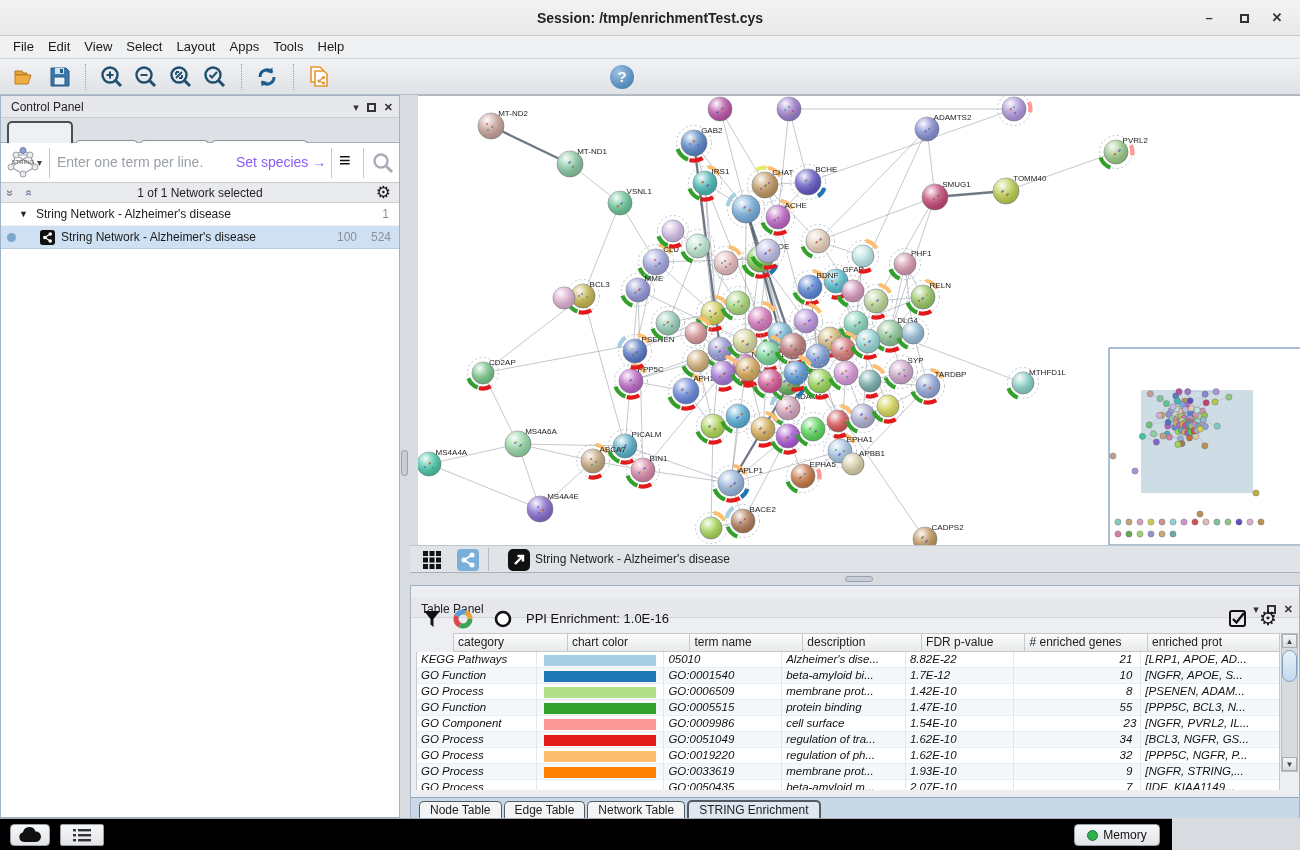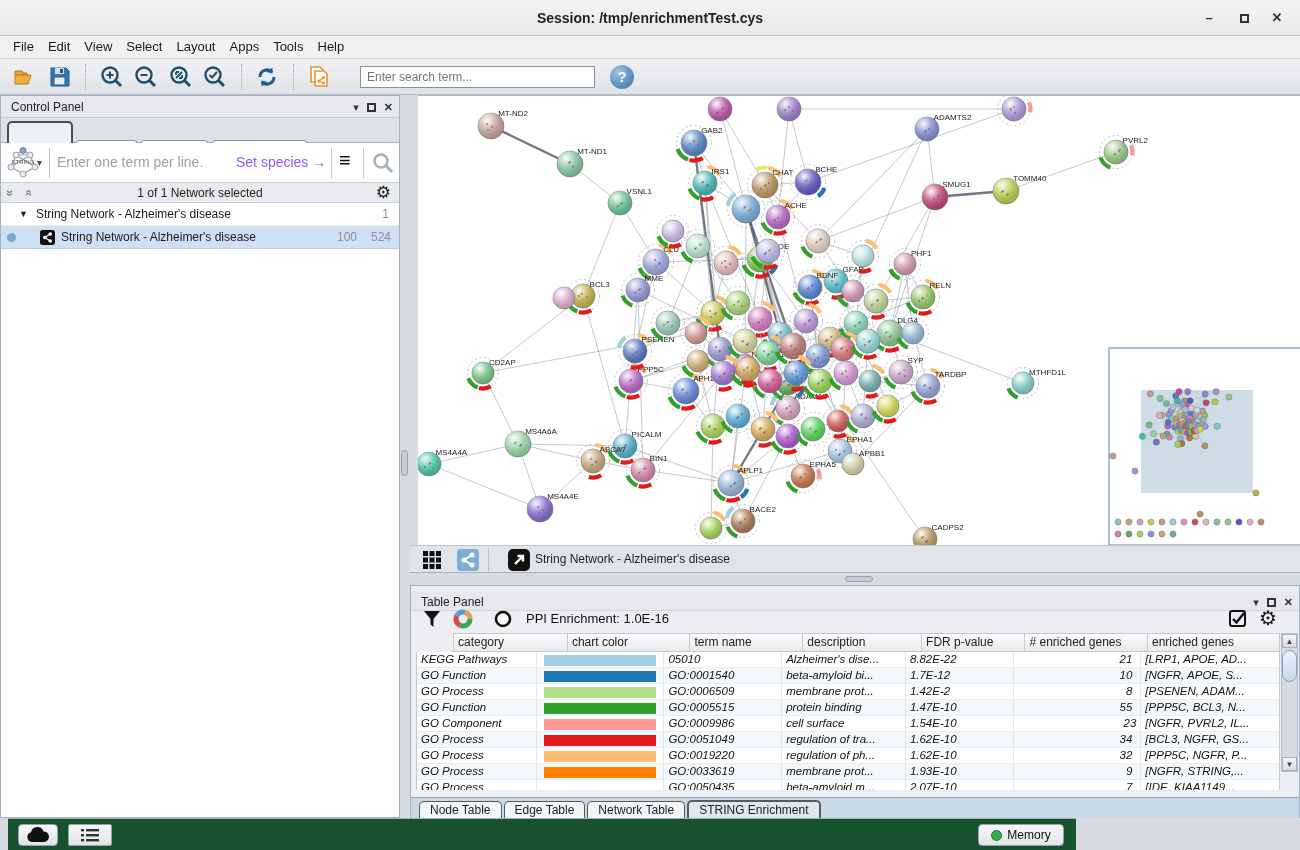--- a/index.html
+++ b/index.html
@@ -54,41 +54,41 @@
   #net-toolbar { left:410px; top:545px; width:890px; height:28px; background:#e0e3e8; border-top:1px solid #c0c5cc; border-bottom:1px solid #aab0b9; }
   .ntb { display:inline-flex; align-items:center; justify-content:center; height:24px; margin-top:2px; vertical-align:top; }
   #net-title { position:absolute; left:125px; top:0; line-height:27px; font-size:12px; color:#222; }
   .ntsep { position:absolute; top:2px; height:23px; border-left:1px solid #b6bcc4; }
   #hsplit { left:410px; top:573px; width:890px; height:12px; background:#d8dbe0; }
   #hsplit-handle { position:absolute; left:435px; top:3px; width:28px; height:6px; background:#c6cdd6; border:1px solid #9aa2ad; border-radius:3px; }
   #vsplit-handle { left:401px; top:450px; width:7px; height:26px; background:#c6cdd6; border:1px solid #9aa2ad; border-radius:3px; }
 
   
   #table-panel { left:410px; top:585px; width:890px; height:233px; background:#eceef1; border:1px solid #9fb2c6; }
-  #tp-titlebar { left:0; top:5px; width:888px; height:20px; background:#e6e8eb; border-bottom:1px solid #d2d5da; }
+  #tp-titlebar { left:0; top:12px; width:888px; height:20px; background:#e6e8eb; border-bottom:1px solid #d2d5da; }
   #tp-toolbar { left:0; top:20px; width:888px; height:26px; }
   #ppi-label { position:absolute; left:115px; top:0; line-height:26px; font-size:13px; color:#111; }
   #tbl { left:5px; top:47px; width:864px; }
   .hdr { display:flex; height:19px;margin-left:37px; }
   .hcell { background:linear-gradient(#fbfbfb,#e8eaec); border:1px solid #c5c8cc; border-left:none; font-size:12px; color:#222; padding:1px 4px 0 4px; overflow:hidden; white-space:nowrap; }
   .hcell:first-child { border-left:1px solid #c5c8cc; }
   #tbl-body { width:864px; height:138px; overflow:hidden; background:#fff; border-left:1px solid #c5c8cc; border-right:1px solid #c5c8cc; }
   .trow { display:flex; height:16px;font-style:italic; }
   .trow:nth-child(even) { background:#f5f8fb; }
   .tcell { font-size:11.5px; color:#111; padding:1px 4px 0 4px; border-right:1px solid #e4e6e9; overflow:hidden; white-space:nowrap; border-bottom:1px solid #e9eef3; }
   .swatch { margin:2px 3px; height:11px; width:100%; }
   #tbl-vscroll { left:870px; top:47px; width:17px; height:139px; background:#d7dade; border:1px solid #b9bec5; }
   .sarrow { position:absolute; left:0; width:15px; height:14px; background:linear-gradient(#f4f5f6,#d9dcdf); border:1px solid #a9aeb5; font-size:8px; color:#444; text-align:center; line-height:14px; }
   #sthumb { position:absolute; left:0px; top:16px; width:15px; height:32px; background:linear-gradient(#eaf2fa,#c2d8ec); border:1px solid #7fa0c0; border-radius:8px; }
   #tp-tabs { left:0; top:211px; width:888px; height:21px; background:#c9d8e6; border-top:1px solid #8fa6bd; padding:2px 0 0 8px; }
   .tp-tab { display:inline-block; padding:1px 10px 2px 10px; font-size:12px; border:1px solid #555b63; border-bottom:none; border-radius:5px 5px 0 0; background:#f2f4f6; margin-right:2px; color:#222; }
   .tp-tab.active { background:#dfe8f1; border-width:2px; font-weight:normal; }
 
   
-  #statusbar { left:0; top:818px; width:1068px; height:32px; background:#14532d; border-top:1px solid #a8adb5;margin-left:8px; }
+  #statusbar { left:0; top:818px; width:1172px; height:32px; background:#000000; border-top:1px solid #a8adb5; }
   .sbtn { position:absolute; top:5px; height:22px; background:linear-gradient(#f6f7f8,#e2e4e8); border:1px solid #9aa0a8; border-radius:4px; display:flex; align-items:center; justify-content:center; gap:5px; font-size:12px; color:#111; }
   #cloud-btn { left:10px; width:40px; }
   #list-btn { left:60px; width:44px; border-radius:2px; }
   #memory-btn { right:12px; width:86px; }
   #memory-dot { width:11px; height:11px; border-radius:50%; background:#2faf4f; border:1px solid #1d7a36; }
   svg text { font-family:"Liberation Sans",sans-serif; }
 </style>
 </head>
 <body>
 
@@ -162,21 +162,20 @@
   <span class="tbtn">
     <svg width="24" height="24" viewBox="0 0 24 24">
         <path d="M4 2 h9 l3 3 v12 H4z" fill="#fff" stroke="#e8952d" stroke-width="1.6"></path>
         <path d="M8 6 h9 l3 3 v12 H8z" fill="#fff" stroke="#e8952d" stroke-width="1.6"></path>
         <circle cx="12" cy="16" r="1.6" fill="#e8952d"></circle>
         <circle cx="16.5" cy="12.5" r="1.6" fill="#e8952d"></circle>
         <circle cx="16.5" cy="18" r="1.6" fill="#e8952d"></circle>
         <path d="M12 16 L16.5 12.5 M12 16 L16.5 18" stroke="#e8952d" stroke-width="1.2"></path>
       </svg>
   </span>
-  <input id="search-box" class="abs" placeholder="Enter search term..." style="">
   <div id="help-btn" class="abs">?</div>
 </div>
 
 <div id="control-panel" class="abs">
   <div id="cp-titlebar" class="abs">
     <span class="panel-title">Control Panel</span>
     <span class="panel-icons">
       <span class="pi">▾</span>
       <span class="pi pi-float"></span>
       <span class="pi" style="font-weight:bold">✕</span>
@@ -1708,21 +1707,21 @@
     <span class="gear abs" style="right:22px;top:2px;font-size:20px">⚙</span>
   </div>
   <div id="tbl" class="abs">
     <div class="hdr" id="tbl-hdr">
         <div class="hcell" style="width:120px">category</div>
         <div class="hcell" style="width:128px">chart color</div>
         <div class="hcell" style="width:118px">term name</div>
         <div class="hcell" style="width:124px">description</div>
         <div class="hcell" style="width:108px">FDR p-value</div>
         <div class="hcell" style="width:128px"># enriched genes</div>
-        <div class="hcell" style="width:138px">enriched genes</div>
+        <div class="hcell" style="width:138px">enriched prot</div>
       </div>
     <div id="tbl-body">
         <div class="trow">
           <div class="tcell" style="width:120px">KEGG Pathways</div>
           <div class="tcell" style="width:128px;display:flex">
             <div class="swatch" style="background:#a6cee3"></div>
           </div>
           <div class="tcell" style="width:118px">05010</div>
           <div class="tcell" style="width:124px">Alzheimer's dise...</div>
           <div class="tcell" style="width:108px">8.82E-22</div>
@@ -1740,21 +1739,21 @@
           <div class="tcell" style="width:128px;text-align:right;padding-right:8px">10</div>
           <div class="tcell" style="width:138px;border-right:none">[NGFR, APOE, S...</div>
         </div>
         <div class="trow">
           <div class="tcell" style="width:120px">GO Process</div>
           <div class="tcell" style="width:128px;display:flex">
             <div class="swatch" style="background:#b2df8a"></div>
           </div>
           <div class="tcell" style="width:118px">GO:0006509</div>
           <div class="tcell" style="width:124px">membrane prot...</div>
-          <div class="tcell" style="width:108px">1.42E-2</div>
+          <div class="tcell" style="width:108px">1.42E-10</div>
           <div class="tcell" style="width:128px;text-align:right;padding-right:8px">8</div>
           <div class="tcell" style="width:138px;border-right:none">[PSENEN, ADAM...</div>
         </div>
         <div class="trow">
           <div class="tcell" style="width:120px">GO Function</div>
           <div class="tcell" style="width:128px;display:flex">
             <div class="swatch" style="background:#33a02c"></div>
           </div>
           <div class="tcell" style="width:118px">GO:0005515</div>
           <div class="tcell" style="width:124px">protein binding</div>

